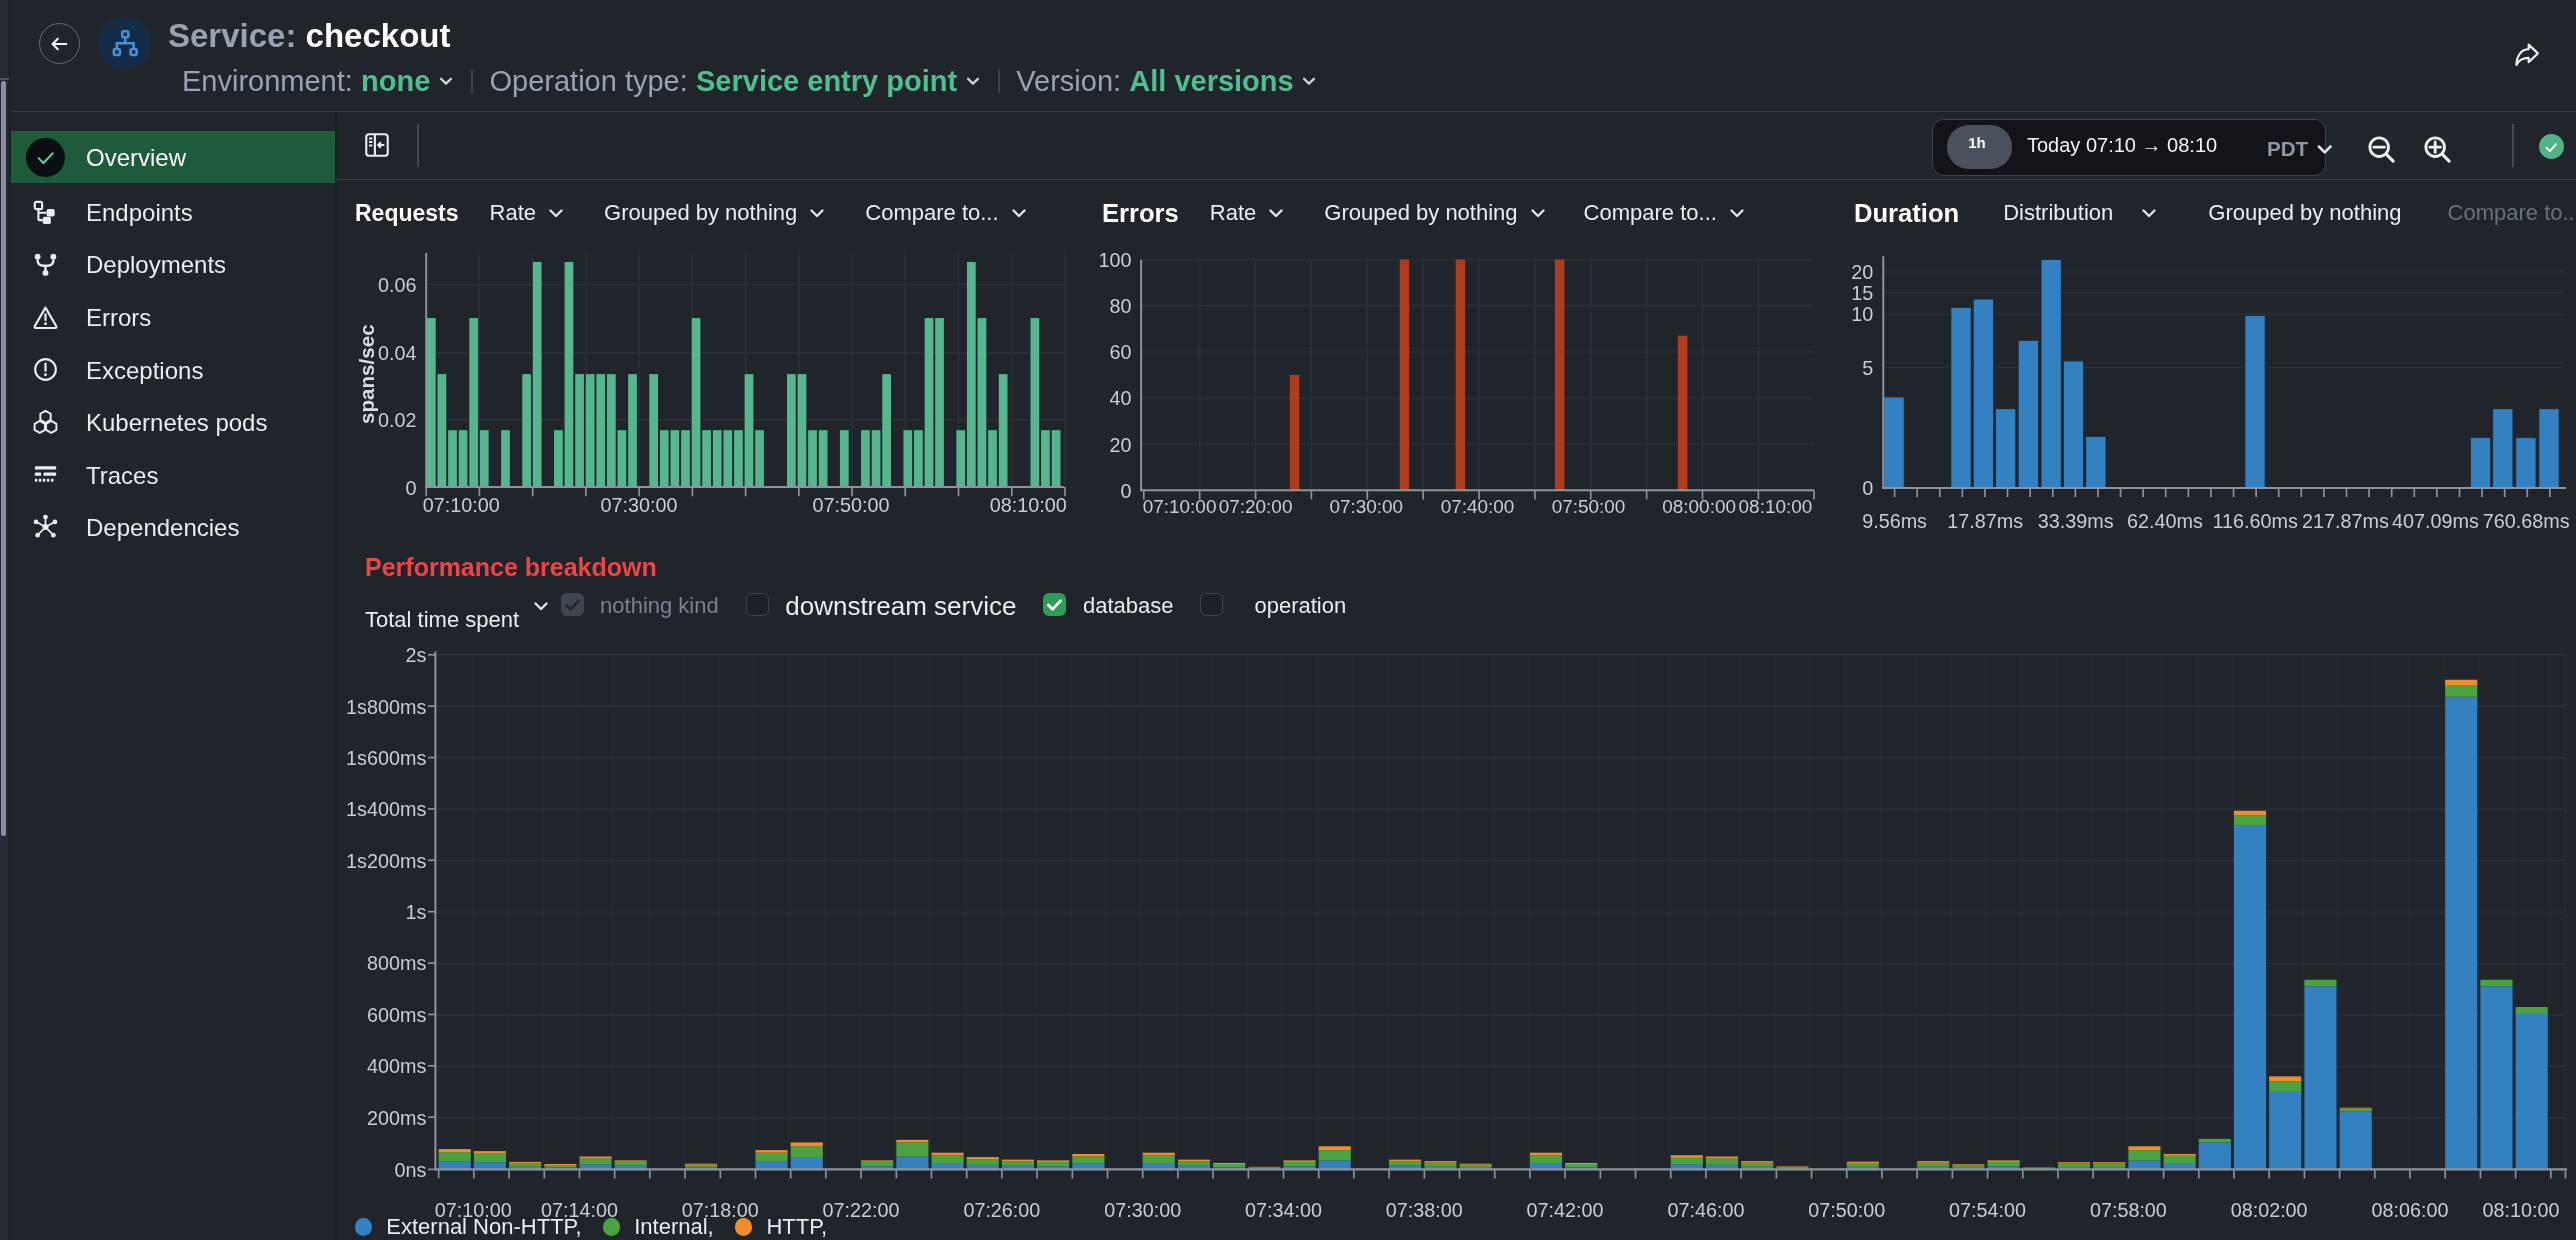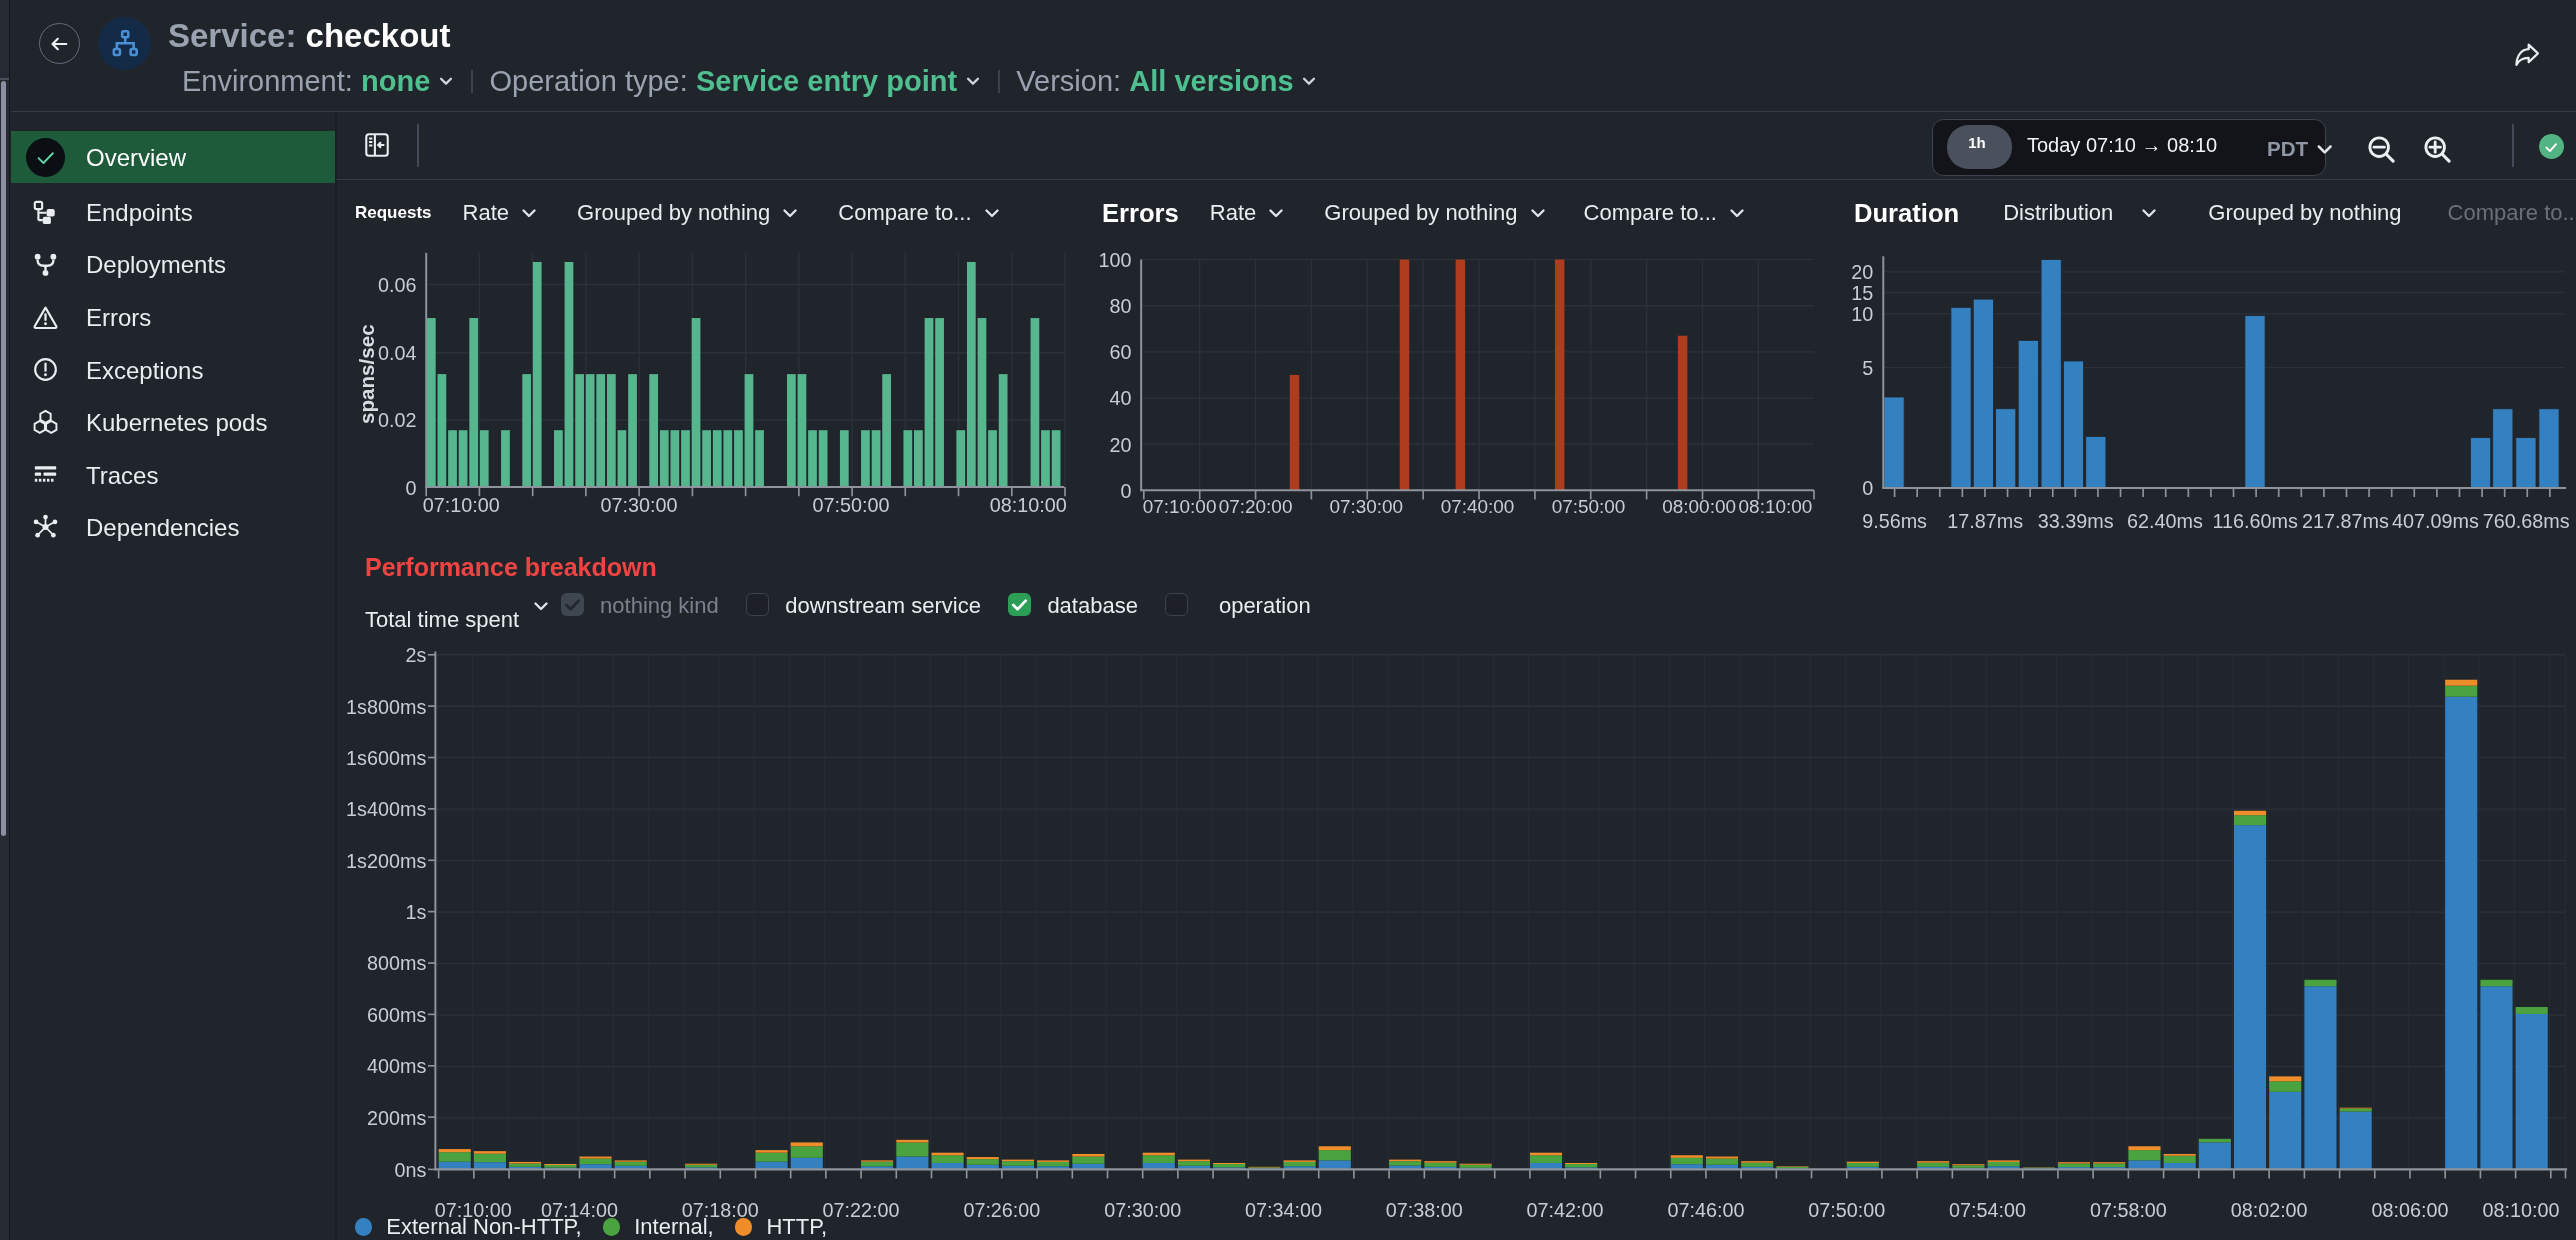--- a/index.html
+++ b/index.html
@@ -147,21 +147,21 @@
     <path d="M15.5 15.5 L21 21" stroke="#eceff3" stroke-width="2.4" stroke-linecap="round"></path>
     <path d="M6.2 10.2 H14.2" stroke="#eceff3" stroke-width="2.2" stroke-linecap="round"></path>
     <path d="M10.2 6.2 V14.2" stroke="#eceff3" stroke-width="2.2" stroke-linecap="round"></path>
   </svg>
 <div class="abs" style="left:2512px;top:124px;width:1.6px;height:43px;background:#434a55;"></div>
 <div class="abs" style="left:2539px;top:134px;width:25px;height:25px;border-radius:50%;background:#53b483;"></div>
 <svg class="abs" style="left:2543px;top:139px" width="16.5" height="16.5" viewBox="0 0 24 24">
     <path d="M5 12.5 L10 17.5 L19 7.5" fill="none" stroke="#ffffff" stroke-width="2.8" stroke-linecap="round" stroke-linejoin="round"></path>
   </svg>
 <div class="row" style="left:355px;top:200px;height:26px;">
-    <span style="font-size:17px;font-weight:700;color:#ffffff;">Requests</span>
+    <span style="font-size:23px;font-weight:700;color:#ffffff;">Requests</span>
     <span style="margin-left:31px;font-size:22px;color:#e9ecf0;">Rate</span>
     <svg class="chev" style="margin-left:10px" width="20" height="20" viewBox="0 0 20 20">
       <path d="M4.5 7.5 L10 13 L15.5 7.5" fill="none" stroke="#dfe3e8" stroke-width="2.4" stroke-linecap="round" stroke-linejoin="round"></path>
     </svg>
     <span style="margin-left:38px;font-size:22px;color:#e9ecf0;">Grouped by nothing</span>
     <svg class="chev" style="margin-left:10px" width="20" height="20" viewBox="0 0 20 20">
       <path d="M4.5 7.5 L10 13 L15.5 7.5" fill="none" stroke="#dfe3e8" stroke-width="2.4" stroke-linecap="round" stroke-linejoin="round"></path>
     </svg>
     <span style="margin-left:38px;font-size:22px;color:#e9ecf0;">Compare to...</span>
     <svg class="chev" style="margin-left:10px" width="20" height="20" viewBox="0 0 20 20">
@@ -403,21 +403,21 @@
 <div class="row" style="left:365px;top:593px;height:26px;">
     <span style="font-size:22px;color:#e9ecf0;margin-top:28px;">Total time spent</span>
     <svg class="chev" style="margin-left:11.5px" width="20" height="20" viewBox="0 0 20 20">
       <path d="M4.5 7.5 L10 13 L15.5 7.5" fill="none" stroke="#dfe3e8" stroke-width="2.4" stroke-linecap="round" stroke-linejoin="round"></path>
     </svg>
     <span style="margin-left:10px;"><span style="position:relative;display:inline-block;width:23px;height:23px;border-radius:5.8px;background:#3f4650;box-sizing:border-box;"><svg width="23" height="23" viewBox="0 0 24 24" style="position:absolute;left:0;top:0;">
           <path d="M5.5 12.5 L10 17 L18.5 8" fill="none" stroke="#23272e" stroke-width="2.8" stroke-linecap="round" stroke-linejoin="round"></path>
         </svg></span></span>
     <span style="margin-left:16.5px;font-size:22px;color:#7b828e;">nothing kind</span>
     <span style="margin-left:27px;"><span style="position:relative;display:inline-block;width:23px;height:23px;border-radius:5.8px;background:#1d2127;border:1.6px solid #3c434d;box-sizing:border-box;"></span></span>
-    <span style="margin-left:16.5px;font-size:22px;color:#e9ecf0;">downstream service</span>
+    <span style="margin-left:16.5px;font-size:26px;color:#e9ecf0;">downstream service</span>
     <span style="margin-left:27px;"><span style="position:relative;display:inline-block;width:23px;height:23px;border-radius:5.8px;background:#2d9e55;box-sizing:border-box;"><svg width="23" height="23" viewBox="0 0 24 24" style="position:absolute;left:0;top:0;">
           <path d="M5.5 12.5 L10 17 L18.5 8" fill="none" stroke="#ffffff" stroke-width="2.8" stroke-linecap="round" stroke-linejoin="round"></path>
         </svg></span></span>
     <span style="margin-left:16.5px;font-size:22px;color:#e9ecf0;">database</span>
     <span style="margin-left:27px;"><span style="position:relative;display:inline-block;width:23px;height:23px;border-radius:5.8px;background:#1d2127;border:1.6px solid #3c434d;box-sizing:border-box;"></span></span>
     <span style="margin-left:31px;font-size:22px;color:#e9ecf0;">operation</span>
   </div>
 <svg class="abs" style="left:335px;top:635px" width="2241" height="590" viewBox="406 770 2718 716" font-family="Liberation Sans, sans-serif">
     <line x1="529.5" y1="794.0" x2="529.5" y2="1418.5" stroke="#262b33" stroke-width="1.4"></line>
     <line x1="572.2" y1="794.0" x2="572.2" y2="1418.5" stroke="#262b33" stroke-width="1.4"></line>

